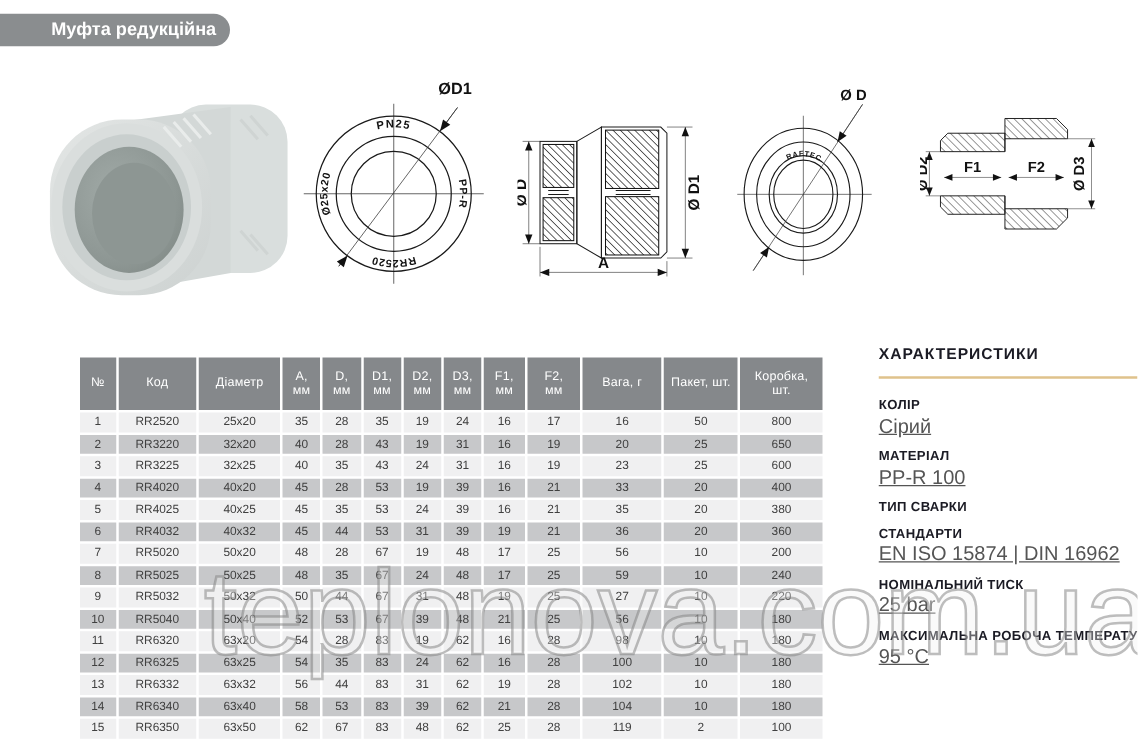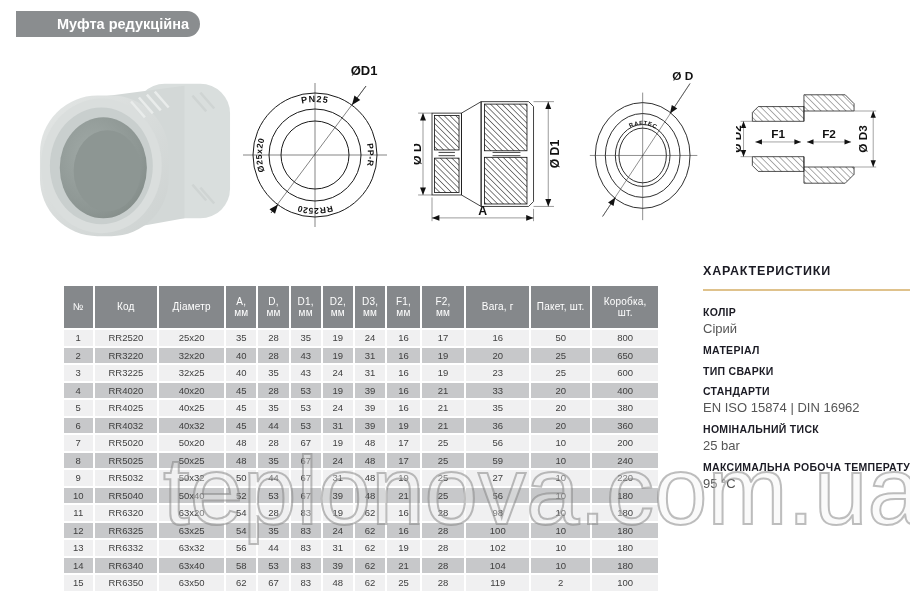--- a/index.html
+++ b/index.html
@@ -7,21 +7,21 @@
     --badge-bg:#8a8d8f; --accent-gold:#dfc28c; --ink:#1b1b24; --cell-ink:#404040;
   }
   *{box-sizing:border-box;}
   html,body{margin:0;padding:0;}
   body{
     width:910px;height:598px;position:relative;background:#ffffff;overflow:hidden;
     font-family:"Liberation Sans",sans-serif;
   }
   
   .badge{
-    position:absolute;left:16px;top:11px;width:184px;height:26px;background:var(--badge-bg);
+    position:absolute;left:0;top:11px;width:184px;height:26px;background:var(--badge-bg);
     border-radius:0 13px 13px 0;color:#fff;font-weight:bold;font-size:14.5px;
     display:flex;align-items:center;justify-content:center;padding-left:30px;
   }
   
   .drw{position:absolute;}
   .drw svg{display:block;width:100%;height:100%;}
   .photo{left:36px;top:66px;width:198px;height:172px;}
   .fv{left:240px;top:58px;width:155px;height:182px;}
   .sv{left:414px;top:86px;width:149px;height:141px;}
   .bv{left:588px;top:67px;width:123px;height:166px;}
@@ -37,26 +37,26 @@
     background:var(--header-bg);color:#fff;font-weight:normal;font-size:10px;line-height:11.5px;
     height:42px;vertical-align:middle;text-align:center;white-space:pre-line;padding:1px;letter-spacing:0.2px;
   }
   td{
     font-size:9.5px;color:var(--cell-ink);text-align:center;height:15.5px;line-height:15.5px;
     padding:0;overflow:hidden;white-space:nowrap;
   }
   tr.light td{background:var(--row-light);}
   tr.dark td{background:var(--row-dark);}
   
-  .specs{position:absolute;left:703px;top:264px;width:207px;z-index:2;}
+  .specs{position:absolute;left:703px;top:276px;width:207px;z-index:2;}
   .spec-title{font-size:12.5px;font-weight:bold;color:var(--ink);letter-spacing:0.8px;}
   .gold-line{height:2px;background:var(--accent-gold);margin:11px 0 15px 0;}
   .spec-item{margin-bottom:8.5px;}
   .spec-label{font-size:10.5px;font-weight:bold;color:var(--ink);letter-spacing:0.3px;white-space:nowrap;}
-  .spec-value{font-size:13px;color:#555;margin-top:2.5px;white-space:nowrap;}
+  .spec-value{font-size:16px;color:#555;margin-top:2.5px;white-space:nowrap;text-decoration:underline;}
   
   .watermark{
     position:absolute;left:132px;top:436px;z-index:5;pointer-events:none;white-space:nowrap;
     font-size:96px;font-weight:normal;letter-spacing:0px;
     color:rgba(240,240,240,0.35);
     margin-left:31px;
     -webkit-text-stroke:2px rgba(125,125,125,0.5);
   }
 </style>
 </head>
@@ -506,20 +506,21 @@
 <div class="specs">
   <div class="spec-title">ХАРАКТЕРИСТИКИ</div>
   <div class="gold-line"></div>
   <div>
       <div class="spec-item">
         <div class="spec-label">КОЛІР</div>
         <div class="spec-value">Сірий</div>
       </div>
       <div class="spec-item">
         <div class="spec-label">МАТЕРІАЛ</div>
+        <div class="spec-value">PP-R 100</div>
       </div>
       <div class="spec-item">
         <div class="spec-label">ТИП СВАРКИ</div>
       </div>
       <div class="spec-item">
         <div class="spec-label">СТАНДАРТИ</div>
         <div class="spec-value">EN ISO 15874 | DIN 16962</div>
       </div>
       <div class="spec-item">
         <div class="spec-label">НОМІНАЛЬНИЙ ТИСК</div>

